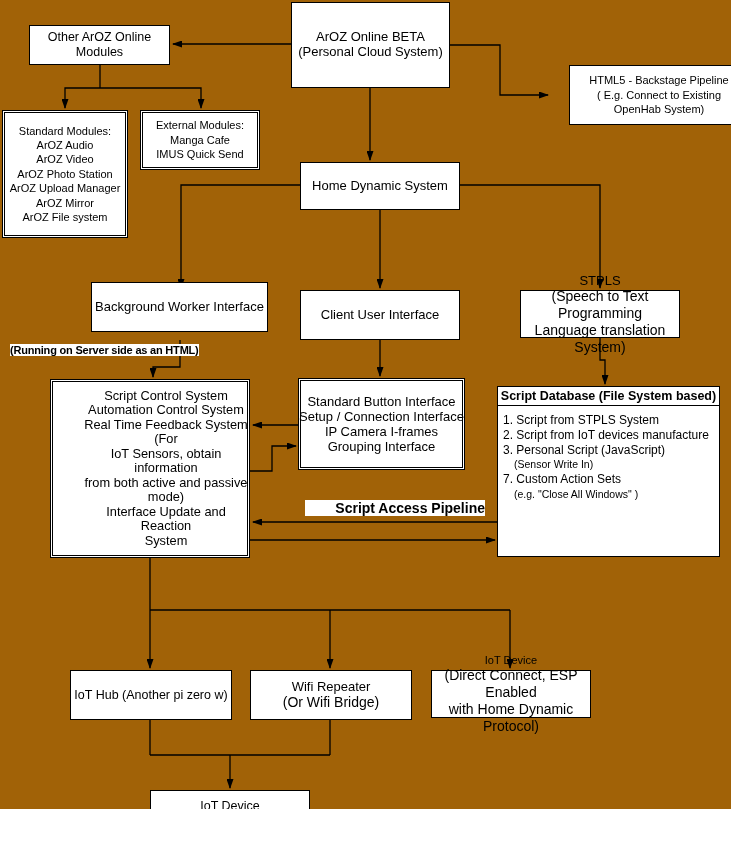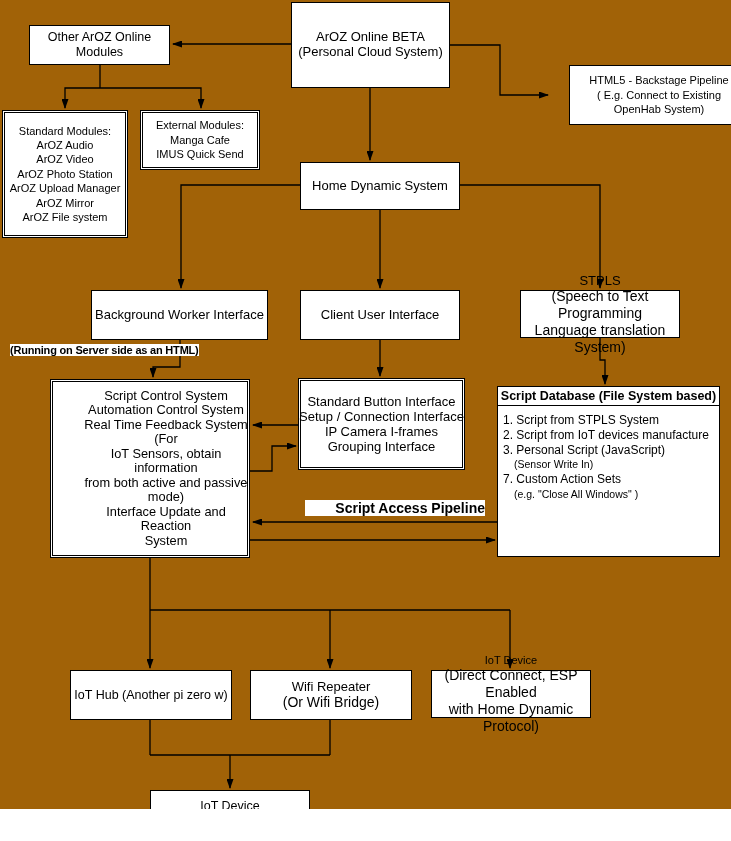--- a/index.html
+++ b/index.html
@@ -12,21 +12,21 @@
   .double::after{content:"";position:absolute;inset:1.2px;border:1.1px solid #000;pointer-events:none;}
   .sub{font-size:14px;line-height:17px;}
   .t13{font-size:13px;line-height:15px;}
   .t125{font-size:11px;line-height:14.4px;}
   #b-other{left:29px;top:25px;width:141px;height:40px;font-size:12.5px;}
   #b-beta{left:291px;top:2px;width:159px;height:86px;}
   #b-html5{left:569px;top:65px;width:180px;height:60px;font-size:11px;}
   #b-std{left:2px;top:110px;width:126px;height:128px;}
   #b-ext{left:140px;top:110px;width:120px;height:60px;}
   #b-hds{left:300px;top:162px;width:160px;height:48px;}
-  #b-bwi{left:91px;top:290px;width:177px;height:50px;}
+  #b-bwi{left:91px;top:282px;width:177px;height:50px;}
   #b-cui{left:300px;top:290px;width:160px;height:50px;}
   #b-stpls{left:520px;top:290px;width:160px;height:48px;}
   #b-ctrl{left:50px;top:379px;width:200px;height:179px;font-size:12.8px;line-height:14.5px;padding-left:32px;}
   #b-sbi{left:298px;top:378px;width:167px;height:92px;line-height:15px;}
   #b-db{left:497px;top:386px;width:223px;height:171px;display:block;text-align:left;white-space:normal;}
   .db-title{font-weight:bold;text-align:center;font-size:12.5px;line-height:15px;
             padding:2px 0 1px;border-bottom:1.4px solid #000;white-space:nowrap;}
   .db-list{padding:7px 0 0 5px;font-size:12px;line-height:14.8px;white-space:nowrap;}
   .db-note{font-size:10.5px;line-height:14.8px;padding-left:11px;white-space:nowrap;}
   #b-hub{left:70px;top:670px;width:162px;height:50px;font-size:12.5px;}

